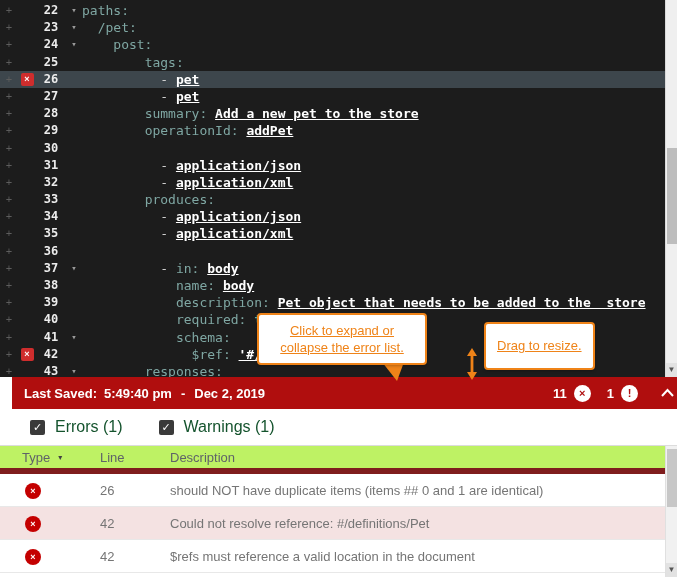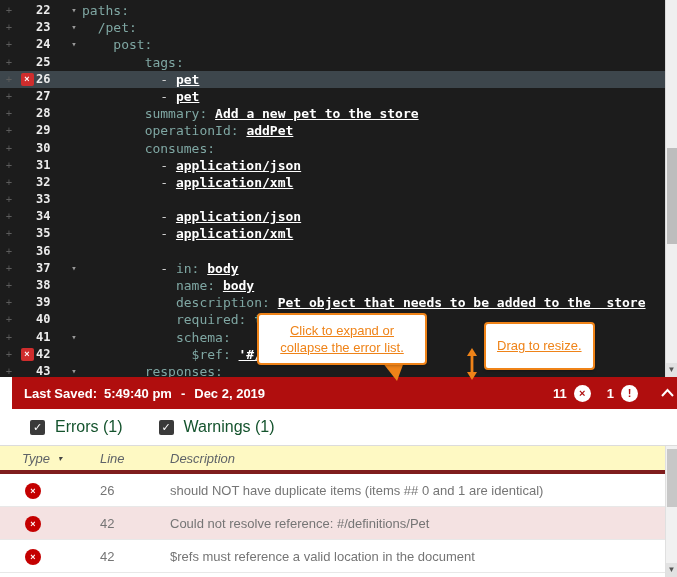--- a/index.html
+++ b/index.html
@@ -9,21 +9,21 @@
   
   .editor { position:absolute; top:0; left:0; width:677px; height:377px; background:#1c1c1c; overflow:hidden; }
   #editor-lines { padding-top:2px; }
   .code-line { display:flex; align-items:center; height:17.2px; line-height:17.2px;
                font-family:"DejaVu Sans Mono",monospace; font-size:13px; }
   .code-line.selected { background:#3d464c; }
   .g-plus { flex:0 0 18px; text-align:center; color:#5d5d5d; font-size:11px; font-family:"Liberation Sans",sans-serif; }
   .g-marker { flex:0 0 18px; display:flex; justify-content:center; align-items:center; }
   .err-sq { width:13px; height:13px; background:#cf2d2d; border-radius:2px; color:#fff; font-size:9px;
             line-height:13px; text-align:center; font-weight:bold; font-family:"Liberation Sans",sans-serif; }
-  .g-num { flex:0 0 30px; text-align:left; color:#ececec; font-size:12px; font-weight:bold; }
+  .g-num { flex:0 0 30px; text-align:center; color:#ececec; font-size:12px; font-weight:bold; }
   .g-fold { flex:0 0 16px; text-align:center; color:#9a9a9a; font-size:9px; }
   .code-text { white-space:pre; }
   .tok-k { color:#7fa7a3; }
   .tok-v { color:#ffffff; font-weight:bold;text-decoration:underline; }
   .tok-b { color:#5cb3aa; font-weight:bold; }
   .tok-p { color:#cfcfcf; }
 
   .ed-scroll { position:absolute; top:0; right:0; width:12px; height:377px; background:#efefef; border-left:1px solid #d9d9d9; }
   .ed-thumb { position:absolute; top:148px; left:1px; width:10px; height:96px; background:#bdbdbd; }
   .scroll-btn { position:absolute; bottom:0; left:0; width:11px; height:14px; background:#e2e2e2;
@@ -54,21 +54,21 @@
   .filterbar { position:absolute; top:409px; left:0; width:677px; height:37px; background:#fff;
                border-bottom:1px solid #dcdcdc; display:flex; align-items:center; padding-left:30px; }
   .chk-group { display:flex; align-items:center; margin-right:36px; cursor:pointer; }
   .chk { width:15px; height:15px; background:#3a3a3a; border-radius:2px; color:#fff; font-size:11px;
          line-height:15px; text-align:center; margin-right:10px; }
   .chk-label { font-size:16px; color:#14532d; }
 
   
   .errtable { position:absolute; top:446px; left:0; width:677px; height:131px; background:#fff; }
   .t-head { display:grid; grid-template-columns:100px 70px 1fr; height:28px; align-items:center;
-            background:#fef9c3; border-bottom:4px solid #7f1d1d; color:#5f6368; font-size:13px;font-style:italic; }
+            background:#bef264; border-bottom:6px solid #7f1d1d; color:#5f6368; font-size:13px; }
   .t-head .h-type { padding-left:22px; display:flex; align-items:center; }
   .sort { font-size:8px; color:#424242; margin-left:8px; }
   .t-row { display:grid; grid-template-columns:100px 70px 1fr; height:33px; align-items:center;
            border-bottom:1px solid #e8e8e8; background:#fff; font-size:13px; color:#757575; }
   .t-row.selected { background:#f4e2e2; }
   .c-type { padding-left:25px; }
   .c-desc { white-space:nowrap; overflow:hidden; }
   .err-badge { width:16px; height:16px; border-radius:50%; background:#c40000; color:#fff; font-size:9px;
                font-weight:bold; line-height:16px; text-align:center; display:inline-block; }
   .tbl-scroll { position:absolute; top:0; right:0; width:12px; height:131px; background:#f1f1f1; border-left:1px solid #e0e0e0; }
@@ -137,41 +137,41 @@
           <span class="g-marker"></span>
           <span class="g-num">29</span>
           <span class="g-fold"></span>
           <span class="code-text"><span class="tok-p">        </span><span class="tok-k">operationId:</span><span class="tok-p"> </span><span class="tok-v">addPet</span></span>
         </div>
         <div class="code-line">
           <span class="g-plus">+</span>
           <span class="g-marker"></span>
           <span class="g-num">30</span>
           <span class="g-fold"></span>
-          <span class="code-text"><span class="tok-p">        </span><span class="tok-k">consumes:</span></span>
         </div>
         <div class="code-line">
           <span class="g-plus">+</span>
           <span class="g-marker"></span>
           <span class="g-num">31</span>
           <span class="g-fold"></span>
           <span class="code-text"><span class="tok-p">          - </span><span class="tok-v">application/json</span></span>
         </div>
         <div class="code-line">
           <span class="g-plus">+</span>
           <span class="g-marker"></span>
           <span class="g-num">32</span>
           <span class="g-fold"></span>
           <span class="code-text"><span class="tok-p">          - </span><span class="tok-v">application/xml</span></span>
         </div>
         <div class="code-line">
           <span class="g-plus">+</span>
           <span class="g-marker"></span>
           <span class="g-num">33</span>
           <span class="g-fold"></span>
+          <span class="code-text"><span class="tok-p">        </span><span class="tok-k">produces:</span></span>
         </div>
         <div class="code-line">
           <span class="g-plus">+</span>
           <span class="g-marker"></span>
           <span class="g-num">34</span>
           <span class="g-fold"></span>
           <span class="code-text"><span class="tok-p">          - </span><span class="tok-v">application/json</span></span>
         </div>
         <div class="code-line">
           <span class="g-plus">+</span>

